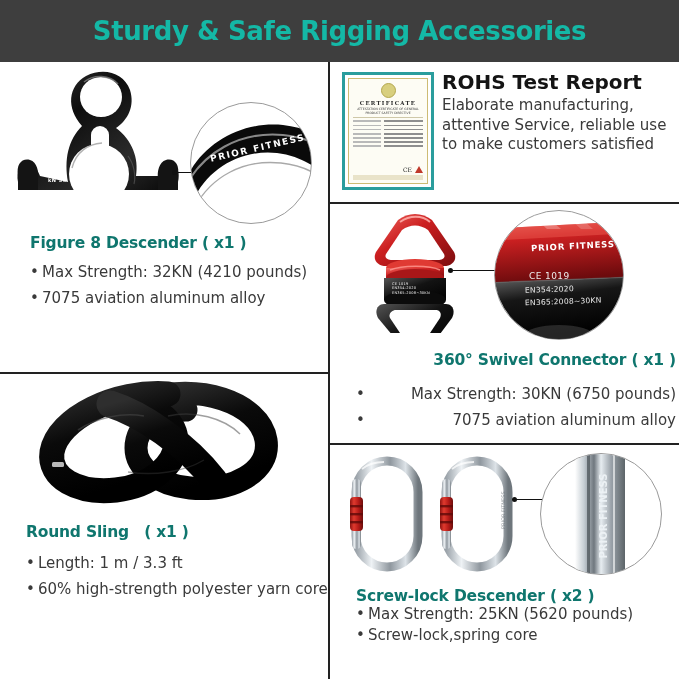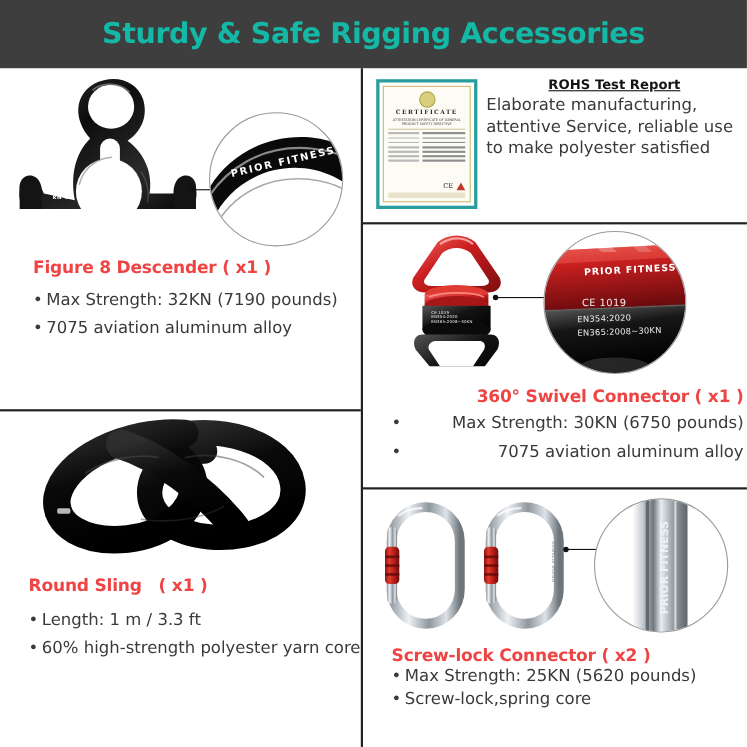--- a/index.html
+++ b/index.html
@@ -32,21 +32,21 @@
 
   .cell{position:absolute;box-sizing:border-box;}
   .cell-l1{left:0;   top:0;   width:328px;height:310px;}
   .cell-l2{left:0;   top:312px;width:276px;height:305px;}
   .cell-r1{left:330px;top:0;   width:349px;height:140px;}
   .cell-r2{left:330px;top:142px;width:349px;height:239px;}
   .cell-r3{left:330px;top:383px;width:349px;height:234px;}
 
   
   .prod-title{
-    font-size:15.5px;font-weight:bold;color:#ef4444;
+    font-size:15.5px;font-weight:bold;color:#0f766e;
     letter-spacing:-0.2px;white-space:nowrap;
   }
   .bullets{margin:0;padding:0;list-style:none;}
   .bullets li{
     position:relative;padding-left:12px;
     font-size:15px;color:#3a3a3a;line-height:1.25;
   }
   .bullets li:before{
     content:"\2022";position:absolute;left:0;top:0;color:#3a3a3a;
   }
@@ -87,23 +87,22 @@
   .cert-marks{display:flex;justify-content:flex-end;align-items:center;gap:3px;}
   .ce-mark{font-size:6px;font-family:"DejaVu Serif","Liberation Serif",serif;color:#222;}
   .tri-mark{
     width:0;height:0;border-left:4px solid transparent;border-right:4px solid transparent;
     border-bottom:7px solid #c0392b;
   }
   .cert-band{height:5px;background:#e9e3c9;margin-top:2px;}
 
   .rohs-text{position:absolute;left:112px;top:8px;width:233px;}
   .rohs-title{
-    font-size:12px;font-weight:bold;color:#141414;text-align:center;
+    font-size:20px;font-weight:bold;color:#141414;text-align:left;
     margin-bottom:2px;
-    text-decoration:underline;
   }
   .rohs-desc{
     font-size:15px;color:#3a3a3a;line-height:1.3;
   }
 
   
   .photo{position:absolute;}
 
   
   .fig8-wrap{left:6px;top:2px;width:200px;height:155px;}
@@ -198,21 +197,21 @@
           <path d="M-6 84 C12 50 48 28 92 32 C112 34 126 40 136 48" stroke="#a8a8a8" stroke-width="2" fill="none" opacity=".8"></path>
           <path d="M4 104 C20 74 52 56 90 60 C108 62 122 68 132 76" stroke="#6f6f6f" stroke-width="1.4" fill="none" opacity=".6"></path>
         </svg>
         <div class="brandtxt" style="left:18px;top:40px;font-size:9px;letter-spacing:1.6px;transform:rotate(-13deg);">PRIOR FITNESS</div>
         <div class="brandtxt" style="left:86px;top:78px;font-size:8px;letter-spacing:.8px;transform:rotate(-7deg);">kN50</div>
       </div>
 
       <div style="position:absolute;left:30px;top:172px;width:296px;">
         <div class="prod-title">Figure 8 Descender ( x1 )</div>
         <ul class="bullets" style="margin-top:11px;">
-          <li>Max Strength: 32KN (7190 pounds)</li>
+          <li>Max Strength: 32KN (4210 pounds)</li>
           <li>7075 aviation aluminum alloy</li>
         </ul>
       </div>
     </div>
 
     <div class="cell cell-r1">
       <div class="rohs-wrap">
 
         <div class="cert-img">
           <div class="cert-inner">
@@ -254,21 +253,21 @@
                 <span class="ce-mark">CE</span>
                 <span class="tri-mark"></span>
               </div>
               <div class="cert-band"></div>
             </div>
           </div>
         </div>
 
         <div class="rohs-text">
           <div class="rohs-title">ROHS Test Report</div>
-          <div class="rohs-desc">Elaborate manufacturing, attentive Service, reliable use to make polyester satisfied</div>
+          <div class="rohs-desc">Elaborate manufacturing, attentive Service, reliable use to make customers satisfied</div>
         </div>
 
       </div>
     </div>
 
     <div class="cell cell-r2">
 
       <div class="photo swivel-wrap">
         <svg width="175" height="125" viewBox="0 0 175 125">
           <defs>
@@ -339,21 +338,21 @@
           <ellipse cx="64" cy="124" rx="34" ry="10" fill="#4a4a4a" opacity=".5"></ellipse>
         </svg>
         <div class="brandtxt" style="left:36px;top:30px;font-size:8.5px;letter-spacing:.9px;transform:rotate(-3deg);">PRIOR FITNESS</div>
         <div class="specline" style="left:34px;top:60px;font-size:9px;letter-spacing:.4px;">CE 1019</div>
         <div class="specline" style="left:30px;top:74px;font-size:7.6px;letter-spacing:.2px;transform:rotate(-2deg);">EN354:2020</div>
         <div class="specline" style="left:30px;top:86px;font-size:7.6px;letter-spacing:.2px;transform:rotate(-2deg);">EN365:2008~30KN</div>
       </div>
 
       <div style="position:absolute;left:26px;top:147px;width:320px;text-align:right;">
         <div class="prod-title">360° Swivel Connector ( x1 )</div>
-        <ul class="bullets" style="margin-top:6px;">
+        <ul class="bullets" style="margin-top:16px;">
           <li>Max Strength: 30KN (6750 pounds)</li>
           <li>7075 aviation aluminum alloy</li>
         </ul>
       </div>
     </div>
 
     <div class="cell cell-l2">
 
       <div class="photo sling-wrap">
         <svg width="280" height="130" viewBox="0 0 280 130">
@@ -450,21 +449,21 @@
             </linearGradient>
           </defs>
           <rect x="34" y="-6" width="50" height="132" fill="url(#steelz)"></rect>
           <rect x="46" y="-6" width="3" height="132" fill="#4d555b" opacity=".75"></rect>
           <rect x="72" y="-6" width="2" height="132" fill="#ffffff" opacity=".6"></rect>
           <text x="66" y="62" fill="#eef3f6" font-size="10" font-weight="bold" font-family="DejaVu Sans, sans-serif" transform="rotate(-90 66 62)" text-anchor="middle" opacity=".95">PRIOR FITNESS</text>
         </svg>
       </div>
 
       <div style="position:absolute;left:26px;top:142px;width:320px;">
-        <div class="prod-title">Screw-lock Connector ( x2 )</div>
+        <div class="prod-title">Screw-lock Descender ( x2 )</div>
         <ul class="bullets tight" style="">
           <li>Max Strength: 25KN (5620 pounds)</li>
           <li>Screw-lock,spring core</li>
         </ul>
       </div>
     </div>
 
   </div>
 </div>
 

